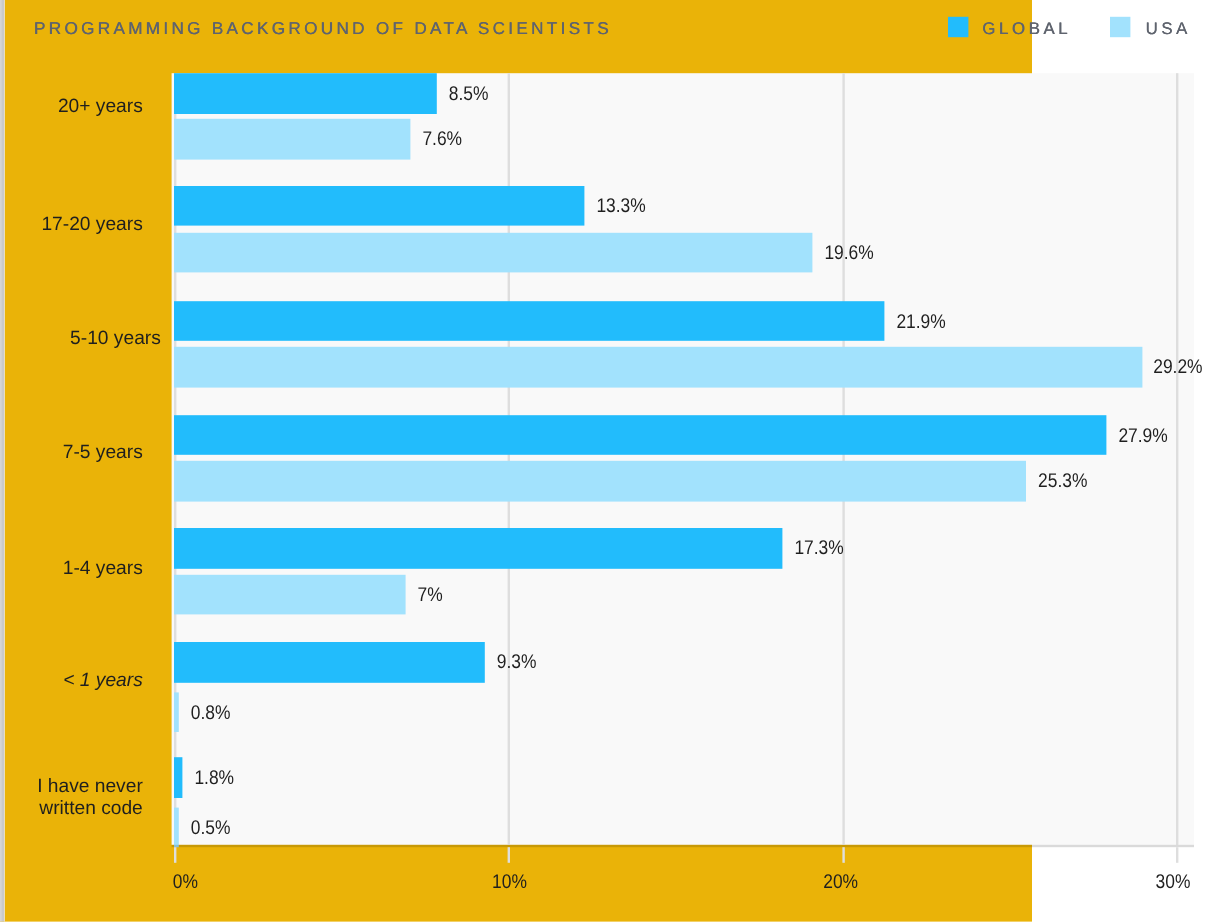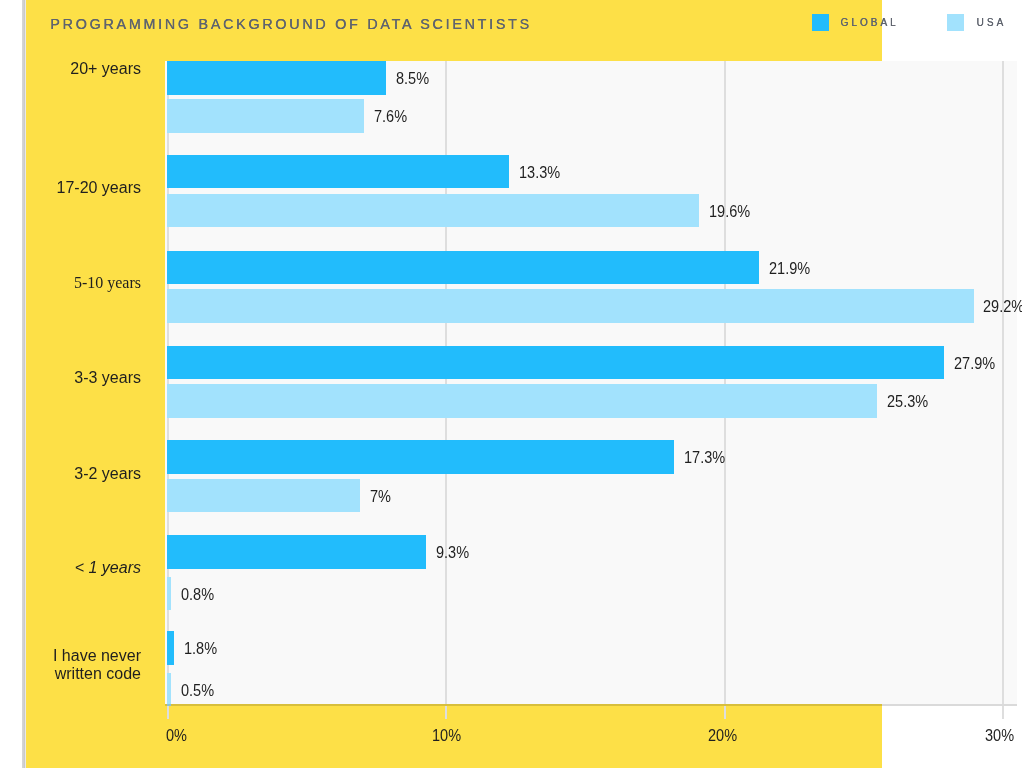--- a/index.html
+++ b/index.html
@@ -2,29 +2,29 @@
 <html><head>
 <meta charset="utf-8">
 <style>
   html,body{margin:0;padding:0;}
   body{
     width:1022px;height:768px;background:#ffffff;
     font-family:"Liberation Sans",sans-serif;
     overflow:hidden;position:relative;
     -webkit-font-smoothing:antialiased;
   }
-  #page{position:absolute;left:0;top:0;width:860px;height:768px;background:#fde047;
-    transform:translateZ(0);margin-left:22px;}
+  #page{position:absolute;left:0;top:0;width:860px;height:768px;background:#eab308;
+    transform:translateZ(0);}
   .edge-strip{position:absolute;left:0;top:0;width:4px;height:768px;
     background:linear-gradient(to right,#d5d5d5 0px,#d5d5d5 1px,#d1d1d1 1px,#d1d1d1 2px,#cacaca 2px,#cacaca 3px,#e9e9e9 3px,#e9e9e9 4px);}
   .chart-title{position:absolute;left:28.2px;top:17px;transform:translateZ(0);font-size:14.3px;font-weight:400;
     text-shadow:0.35px 0 0 #5f646e;
     letter-spacing:2.75px;color:#5f646e;white-space:nowrap;line-height:14px;}
   .legend-swatch{position:absolute;width:17px;height:17px;top:13.9px;}
-  .legend-label{position:absolute;top:16px;transform:translateZ(0);font-size:10px;font-weight:400;text-shadow:0.35px 0 0 #5f646e;letter-spacing:3.0px;
+  .legend-label{position:absolute;top:16px;transform:translateZ(0);font-size:14.0px;font-weight:400;text-shadow:0.35px 0 0 #5f646e;letter-spacing:3.0px;
     color:#5f646e;white-space:nowrap;line-height:14px;}
   .plot-bg{position:absolute;background:#f9f9f9;}
   .gridline{position:absolute;width:2px;background:#dedede;}
   .axis-line{position:absolute;height:2px;background:rgba(0,0,0,0.145);z-index:5;}
   .tick{position:absolute;width:2px;height:13px;background:#dedede;z-index:5;}
   .xtick-label{position:absolute;z-index:6;font-size:16.5px;color:#1f1f1f;white-space:nowrap;line-height:16px;
     transform:scaleX(0.88) translateZ(0);transform-origin:left top;}
   .cat-label{position:absolute;transform:translateZ(0);font-size:16px;letter-spacing:0px;color:#1f1f1f;text-align:right;line-height:18px;white-space:pre-line;}
   .bar-group{position:static;}
   .bar{position:absolute;}
@@ -49,49 +49,49 @@
   <div class="axis-line" style="left:143.0px;top:704.0px;width:852.0px;"></div>
   <div class="tick" style="top: 706px; left: 145px; background: rgb(222, 222, 222);"></div>
   <div class="tick" style="top: 706px; left: 423px; background: rgb(222, 222, 222);"></div>
   <div class="tick" style="top: 706px; left: 702px; background: rgb(222, 222, 222);"></div>
   <div class="tick" style="top: 706px; left: 980px; background: rgb(222, 222, 222);"></div>
   <div class="xtick-label" style="top: 726.6px; left: 143.5px; color: rgb(31, 31, 31);">0%</div>
   <div class="xtick-label" style="top: 726.6px; left: 409.7px; color: rgb(31, 31, 31);">10%</div>
   <div class="xtick-label" style="top: 726.6px; left: 685.6px; color: rgb(31, 31, 31);">20%</div>
   <div class="xtick-label" style="top: 726.6px; left: 963px; color: rgb(31, 31, 31);">30%</div>
   <div class="bar-group">
-    <div class="cat-label" style="left:0px;width:119px;top:60px;text-align:right;">20+ years</div>
+    <div class="cat-label" style="left:0px;width:119px;top:80px;text-align:right;">20+ years</div>
     <div class="bar" style="top: 61px; height: 33.6px; left: 145.2px; width: 219px; background: rgb(34, 188, 252);" title="8.5%"></div>
     <div class="bar-label" style="top: 70px; left: 373.8px; color: rgb(31, 31, 31);">8.5%</div>
     <div class="bar" style="top: 99.1px; height: 33.6px; left: 145.2px; width: 196.8px; background: rgb(162, 226, 253);" title="7.6%"></div>
     <div class="bar-label" style="top: 108.1px; left: 351.6px; color: rgb(31, 31, 31);">7.6%</div>
   </div>
   <div class="bar-group">
     <div class="cat-label" style="left:0px;width:119px;top:179.0px;">17-20 years</div>
     <div class="bar" style="top: 154.9px; height: 33.6px; left: 145.2px; width: 341.8px; background: rgb(34, 188, 252);" title="13.3%"></div>
     <div class="bar-label" style="top: 163.9px; left: 496.6px; color: rgb(31, 31, 31);">13.3%</div>
     <div class="bar" style="top: 193.6px; height: 33.6px; left: 145.2px; width: 531.9px; background: rgb(162, 226, 253);" title="19.6%"></div>
     <div class="bar-label" style="top: 202.6px; left: 686.7px; color: rgb(31, 31, 31);">19.6%</div>
   </div>
   <div class="bar-group">
-    <div class="cat-label" style="left:0px;width:119px;top:274.0px;font-family:Liberation Serif, serif;">5-10 years</div>
+    <div class="cat-label" style="left:15px;width:119px;top:274.0px;">5-10 years</div>
     <div class="bar" style="top: 250.6px; height: 33.6px; left: 145.2px; width: 591.7px; background: rgb(34, 188, 252);" title="21.9%"></div>
     <div class="bar-label" style="top: 259.6px; left: 746.5px; color: rgb(31, 31, 31);">21.9%</div>
     <div class="bar" style="top: 289.3px; height: 33.6px; left: 145.2px; width: 806.6px; background: rgb(162, 226, 253);" title="29.2%"></div>
     <div class="bar-label" style="top: 298.3px; left: 961.4px; color: rgb(31, 31, 31);">29.2%</div>
   </div>
   <div class="bar-group">
-    <div class="cat-label" style="left:0px;width:119px;top:369.2px;">3-3 years</div>
+    <div class="cat-label" style="left:0px;width:119px;top:369.2px;">7-5 years</div>
     <div class="bar" style="top: 345.6px; height: 33.6px; left: 145.2px; width: 776.8px; background: rgb(34, 188, 252);" title="27.9%"></div>
     <div class="bar-label" style="top: 354.6px; left: 931.6px; color: rgb(31, 31, 31);">27.9%</div>
     <div class="bar" style="top: 384.3px; height: 33.6px; left: 145.2px; width: 709.7px; background: rgb(162, 226, 253);" title="25.3%"></div>
     <div class="bar-label" style="top: 393.3px; left: 864.5px; color: rgb(31, 31, 31);">25.3%</div>
   </div>
   <div class="bar-group">
-    <div class="cat-label" style="left:0px;width:119px;top:464.5px;">3-2 years</div>
+    <div class="cat-label" style="left:0px;width:119px;top:464.5px;">1-4 years</div>
     <div class="bar" style="top: 440.3px; height: 33.6px; left: 145.2px; width: 506.8px; background: rgb(34, 188, 252);" title="17.3%"></div>
     <div class="bar-label" style="top: 449.3px; left: 661.6px; color: rgb(31, 31, 31);">17.3%</div>
     <div class="bar" style="top: 478.9px; height: 33.6px; left: 145.2px; width: 193.2px; background: rgb(162, 226, 253);" title="7%"></div>
     <div class="bar-label" style="top: 487.9px; left: 348px; color: rgb(31, 31, 31);">7%</div>
   </div>
   <div class="bar-group">
     <div class="cat-label" style="left:0px;width:119px;top:559.1px;font-style:italic;">&lt; 1 years</div>
     <div class="bar" style="top: 535.1px; height: 33.6px; left: 145.2px; width: 258.8px; background: rgb(34, 188, 252);" title="9.3%"></div>
     <div class="bar-label" style="top: 544.1px; left: 413.6px; color: rgb(31, 31, 31);">9.3%</div>
     <div class="bar" style="top: 576.9px; height: 33.6px; left: 145.2px; width: 4.2px; background: rgb(162, 226, 253);" title="0.8%"></div>

